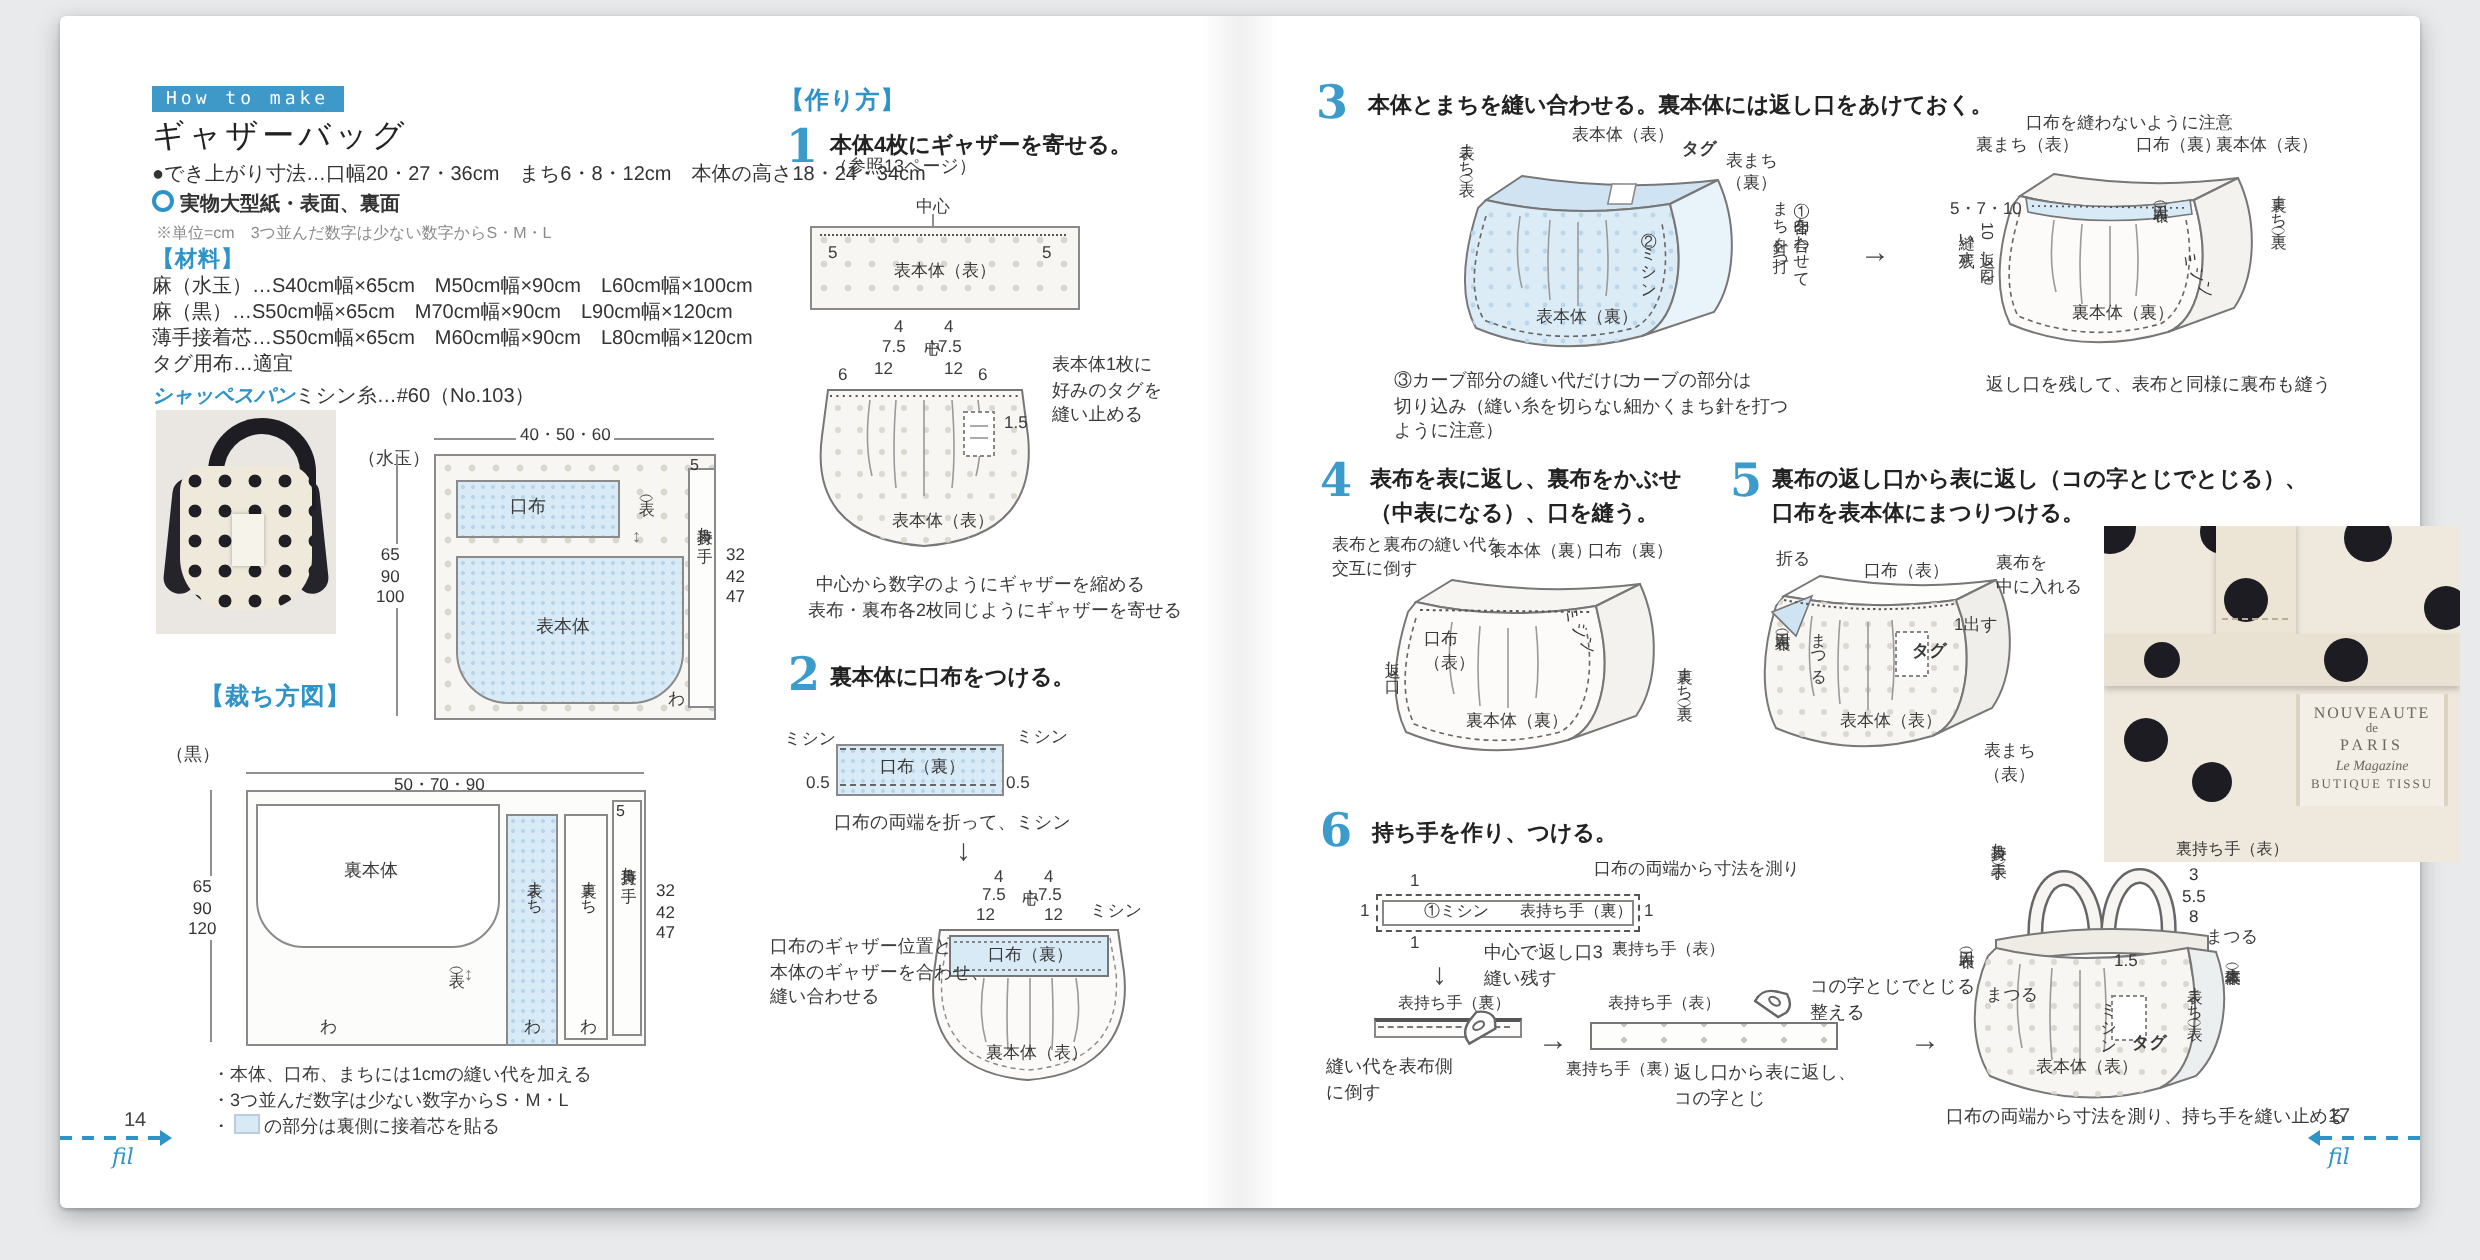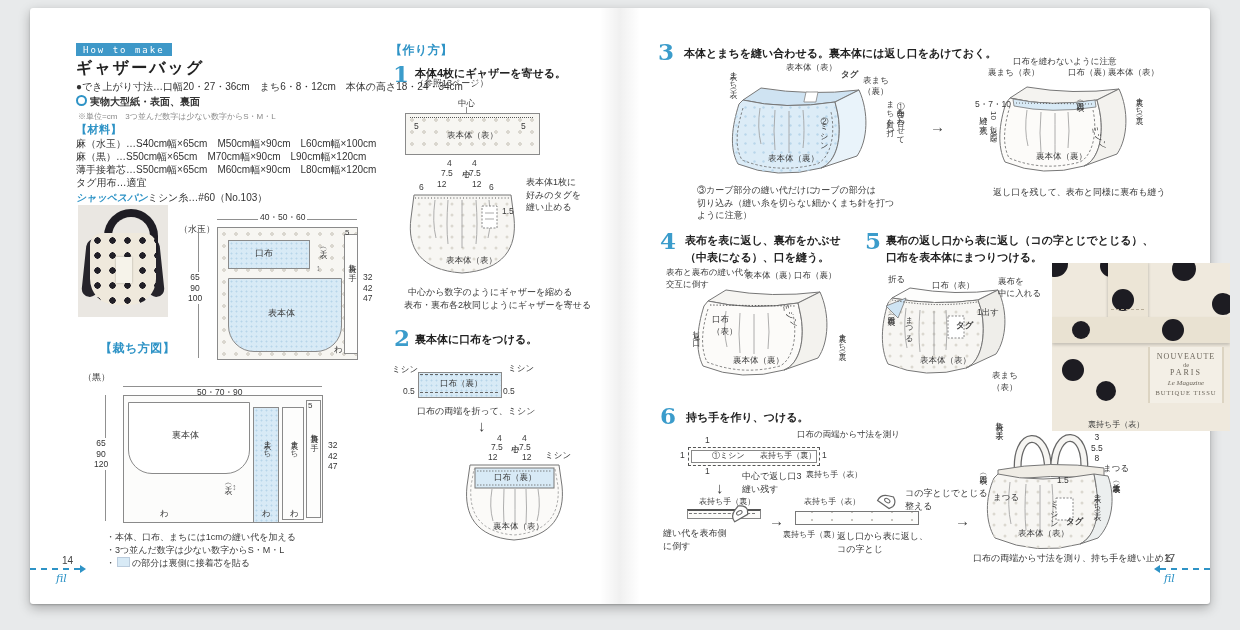--- a/index.html
+++ b/index.html
@@ -23,21 +23,21 @@
   .hline{position:absolute;height:1px;background:#909090}
   .vline{position:absolute;width:1px;background:#909090}
   .dim{position:absolute;font-size:8.5px;color:#333;background:#fff;padding:0 2px;line-height:1.25;text-align:center;white-space:pre-line}
   .arrow{position:absolute;font-size:15px;color:#444;font-weight:bold}
   .dash-arrow{position:absolute;border-top:2px dashed #2e93c6}
   .ah{position:absolute;width:0;height:0;border-top:4px solid transparent;border-bottom:4px solid transparent}
   .fil{position:absolute;font-family:"DejaVu Serif",serif;font-style:italic;color:#2e93c6;font-size:11px}
   .pagenum{position:absolute;font-size:10px;color:#444}
   .tagbox{position:absolute;background:#3e98c8;color:#fff;font-family:"DejaVu Sans Mono",monospace;
           font-size:9px;letter-spacing:2px;padding:2px 7px 1px 7px}
-  .title{position:absolute;font-size:16px;font-weight:bold;color:#222;letter-spacing:2px}
+  .title{position:absolute;font-size:16px;font-weight:normal;color:#222;letter-spacing:2px}
   .body-line{position:absolute;font-size:10px;color:#333;white-space:nowrap}
   .mat{position:absolute;font-size:10px;color:#333;line-height:13px;white-space:pre-line}
   .circ{display:inline-block;width:7px;height:7px;border:2px solid #2e93c6;border-radius:50%;vertical-align:-1px;margin-right:3px}
   .swatch{display:inline-block;width:11px;height:8px;vertical-align:-1px;margin:0 2px;border:1px solid #bcd;background:#d8eaf6}
   svg{position:absolute;overflow:visible}
   .photo{position:absolute;background:#eae7e2;overflow:hidden}
   .dotfab{background-color:#efe9dc;background-image:radial-gradient(circle,#211f26 3px,transparent 3.4px);background-size:15px 15px}
 </style>
 </head>
 <body>
@@ -208,20 +208,23 @@
     <g stroke="#9a9a9a" fill="none" stroke-width="0.8">
       <path d="M30,29 q-3,18 1,32"></path>
         <path d="M42,29 q-1,20 0,36"></path>
         <path d="M53,29 q0,22 0,38"></path>
       <path d="M64,29 q1,20 0,36"></path>
         <path d="M76,29 q3,18 -1,32"></path>
     </g>
   </svg>
   <div class="lbl" style="left:494px;top:472px">口布（裏）</div>
   <div class="lbl" style="left:493px;top:521px">裏本体（表）</div>
+  <div class="cap" style="left:385px;top:467px">口布のギャザー位置と
+本体のギャザーを合わせ、
+縫い合わせる</div>
 
   <div class="stepnum" style="left:658px;top:40px">3</div>
   <div class="steptitle" style="left:684px;top:45px">本体とまちを縫い合わせる。裏本体には返し口をあけておく。</div>
 
   <svg style="left:725px;top:78px" width="150" height="105" viewBox="0 0 150 105">
     <defs>
         <pattern id="pk3" width="9" height="9" patternUnits="userSpaceOnUse">
           <circle cx="2.5" cy="2.5" r="1.2" fill="#b9d6ea"></circle>
         </pattern>
       </defs>

